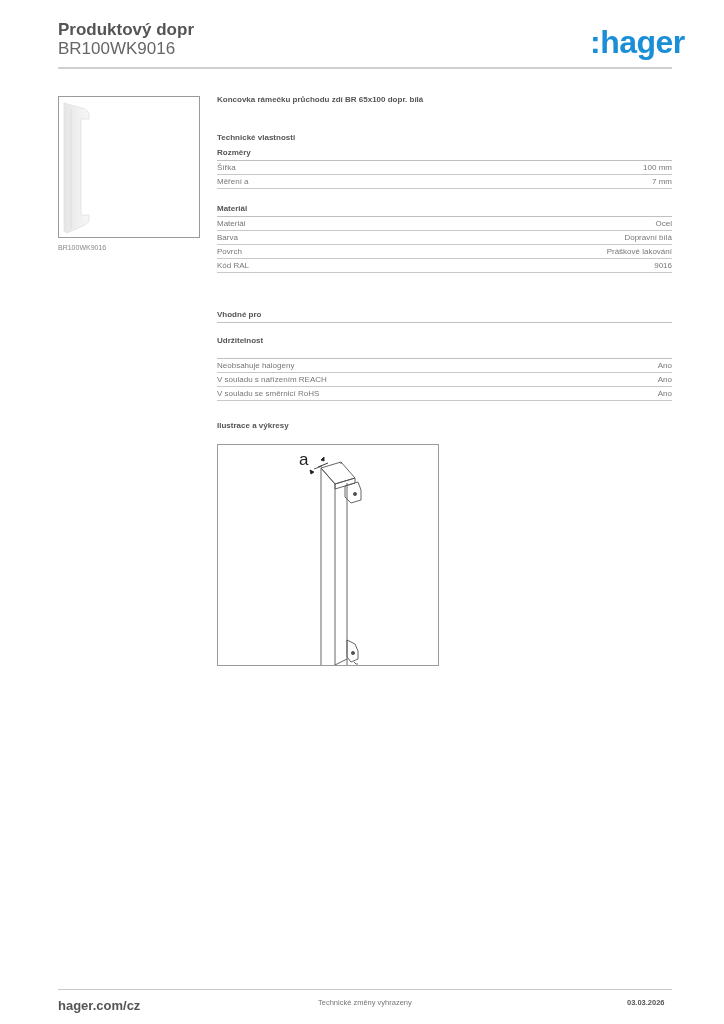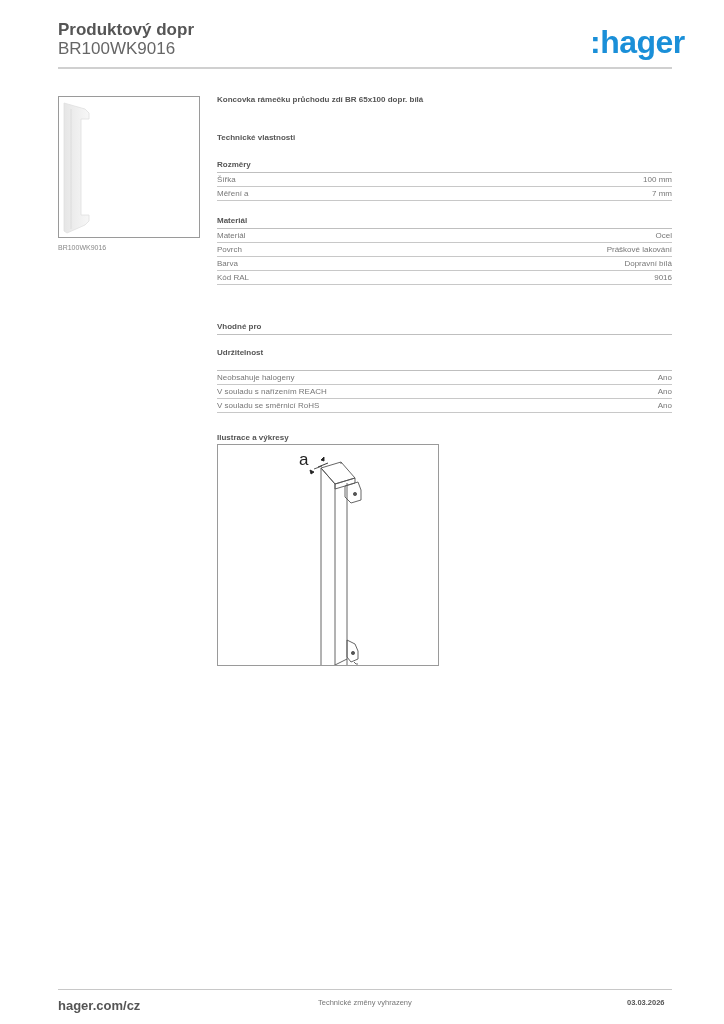--- a/index.html
+++ b/index.html
@@ -55,45 +55,45 @@
     <path d="M5 6 L26 12 L30 16 L30 22 L22 22 L22 118 L30 118 L30 124 L26 128 L8 136 L5 134 Z" fill="url(#g1)" stroke="#e0e0e0" stroke-width="0.8"></path>
     <line x1="12" y1="12" x2="12" y2="132" stroke="#dcdcdc" stroke-width="1"></line>
   </svg>
 </div>
 <div class="abs thumb-caption">BR100WK9016</div>
 
 <div class="abs content">
   <div class="product-name">Koncovka rámečku průchodu zdí BR 65x100 dopr. bílá</div>
   <div class="section-title">Technické vlastnosti</div>
 
-  <div class="group" style="margin-top:12px;">
+  <div class="group" style="margin-top:0;">
     <div class="group-title">Rozměry</div>
     <div class="row">
       <span>Šířka</span>
       <span class="val">100 mm</span>
     </div>
     <div class="row">
       <span>Měření a</span>
       <span class="val">7 mm</span>
     </div>
   </div>
 
   <div class="group" style="margin-top:14px;">
     <div class="group-title">Materiál</div>
     <div class="row">
       <span>Materiál</span>
       <span class="val">Ocel</span>
     </div>
     <div class="row">
+      <span>Barva</span>
+      <span class="val">Dopravní bílá</span>
+    </div>
+    <div class="row">
       <span>Povrch</span>
       <span class="val">Práškové lakování</span>
-    </div>
-    <div class="row">
-      <span>Barva</span>
-      <span class="val">Dopravní bílá</span>
     </div>
     <div class="row">
       <span>Kód RAL</span>
       <span class="val">9016</span>
     </div>
   </div>
 
   <div class="group" style="margin-top:36px;">
     <div class="group-title">Vhodné pro</div>
   </div>

